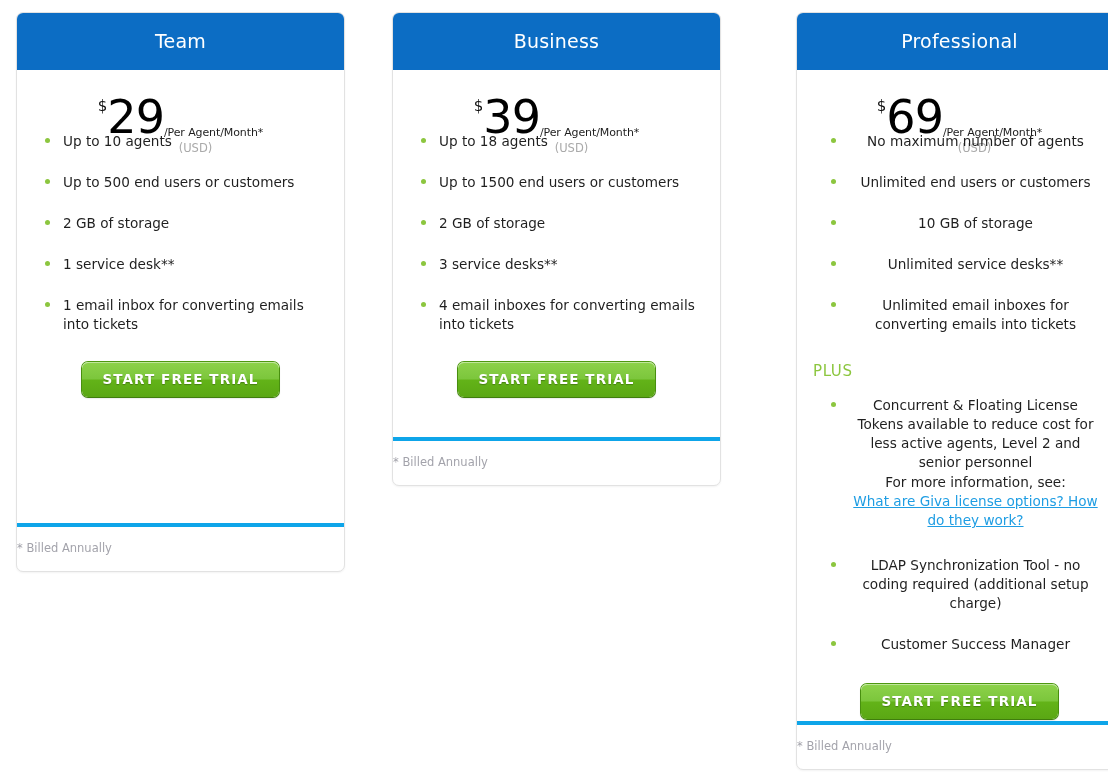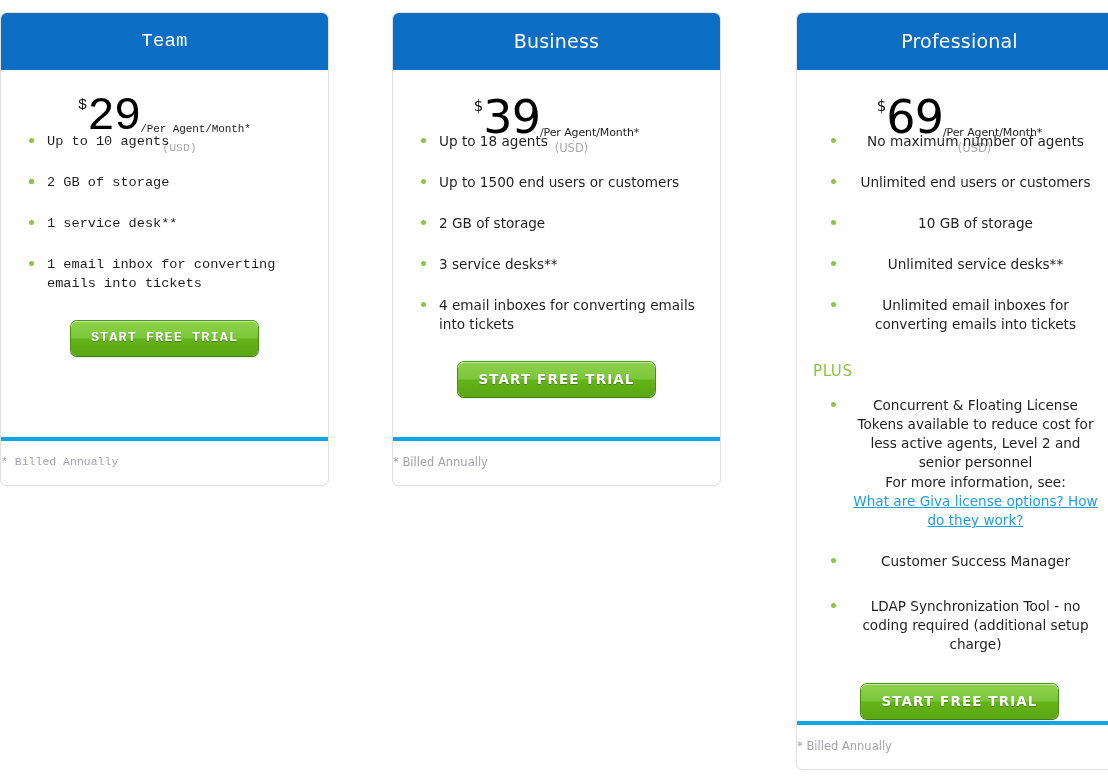--- a/index.html
+++ b/index.html
@@ -26,21 +26,21 @@
   .card {
     position: absolute;
     top: 12px;
     background: #ffffff;
     border: 1px solid #e2e2e2;
     border-radius: 7px;
     box-shadow: 0 1px 2px rgba(0,0,0,0.05);
     box-sizing: border-box;
     overflow: hidden;
   }
-  .card--team     { left: 0;  width: 329px; height: 474px; font-family: Liberation Mono, monospace; }
+  .card--team     { left: 16px;  width: 329px; height: 560px; }
   .card--business { left: 392px; width: 329px; height: 474px; }
   .card--pro      { left: 796px; width: 327px; height: 758px; }
 
   .card-header {
     background: #0c6dc4;
     color: #ffffff;
     text-align: center;
     font-size: 19px;
     line-height: 57px;
     height: 57px;
@@ -192,21 +192,21 @@
 
       <div class="price-row">
         <span class="price-inline">
           <span class="currency">$</span><span class="amount">29</span><span class="per">/Per Agent/Month*</span>
         </span>
         <div class="usd">(USD)</div>
       </div>
 
       <ul class="features">
         <li><span class="dot"></span><span>Up to 10 agents</span></li>
-        <li><span class="dot"></span></li>
+        <li><span class="dot"></span><span>Up to 500 end users or customers</span></li>
         <li><span class="dot"></span><span>2 GB of storage</span></li>
         <li><span class="dot"></span><span>1 service desk**</span></li>
         <li><span class="dot"></span><span>1 email inbox for converting emails into tickets</span></li>
       </ul>
 
       <div class="cta-wrap" style="margin-top:28px;">
         <button class="cta">START FREE TRIAL</button>
       </div>
     </div>
 
@@ -267,22 +267,22 @@
 
       <ul class="features features--pro">
         <li>
           <span class="dot"></span>
           <span>Concurrent &amp; Floating License Tokens available to reduce cost for less active agents, Level 2 and senior personnel</span>
           <div class="sub-note">
             <span>For more information, see:</span><br>
             <a href="#">What are Giva license options? How do they work?</a>
           </div>
         </li>
+        <li style="margin-top:26px;"><span class="dot"></span><span>LDAP Synchronization Tool - no coding required (additional setup charge)</span></li>
         <li><span class="dot"></span><span>Customer Success Manager</span></li>
-        <li style="margin-top:26px;"><span class="dot"></span><span>LDAP Synchronization Tool - no coding required (additional setup charge)</span></li>
       </ul>
 
       <div class="cta-wrap" style="margin-top:30px;">
         <button class="cta">START FREE TRIAL</button>
       </div>
     </div>
 
     <div class="card-footer">
       <span>* Billed Annually</span>
     </div>

